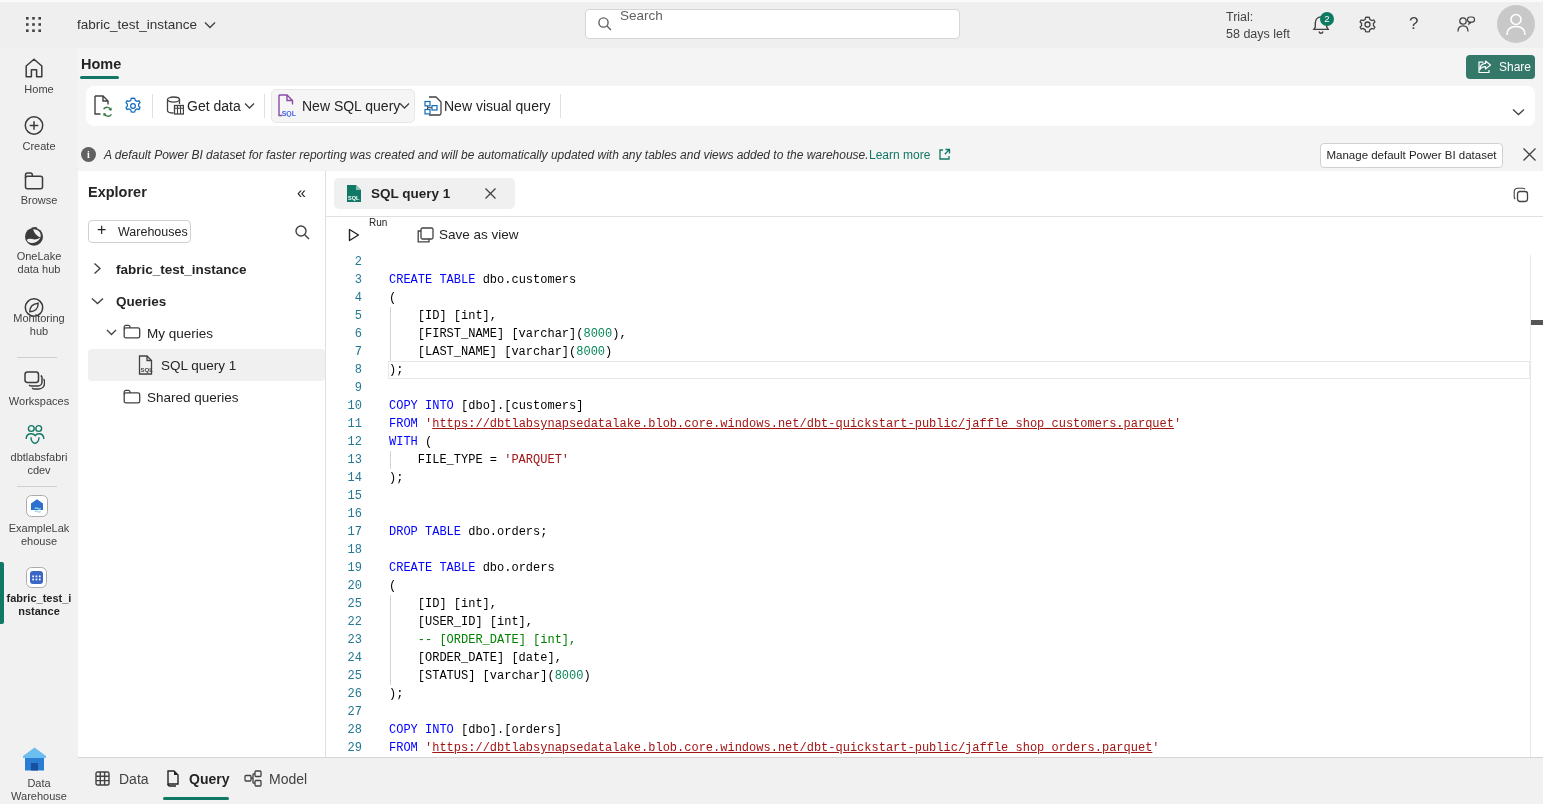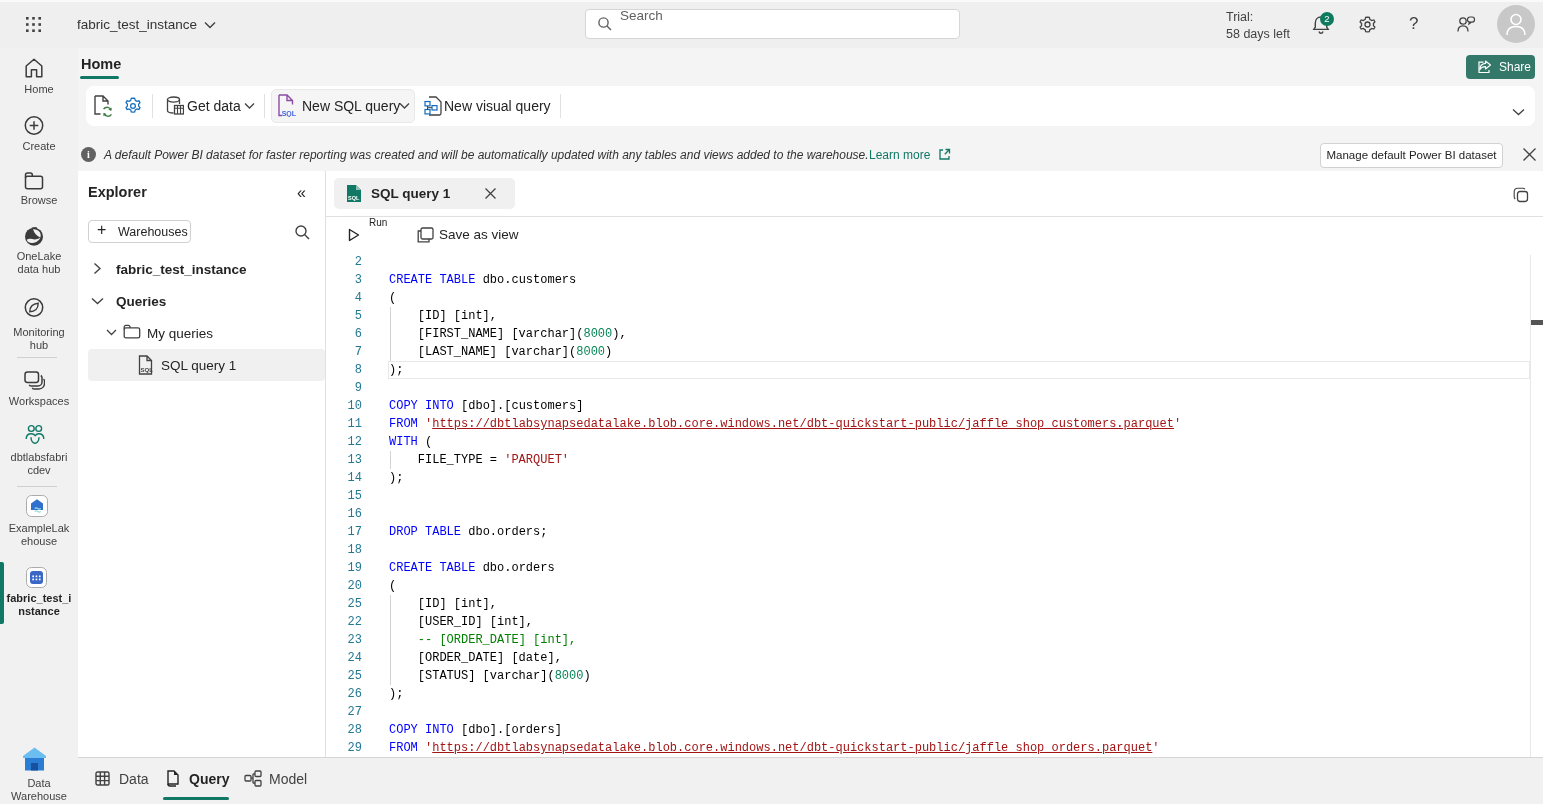--- a/index.html
+++ b/index.html
@@ -173,21 +173,21 @@
     </svg>
   <svg class="abs" style="left:23px;top:747px" width="23" height="24" viewBox="0 0 23 24">
       <path d="M11.5 0.5 L23 9 L23 11 L0 11 L0 9 Z" fill="#6cbdf0"></path>
       <path d="M2 11 L21 11 L21 23.5 L2 23.5 Z" fill="#2b7cd3"></path>
       <path d="M8 16 L15 16 L15 23.5 L8 23.5 Z" fill="#17509e"></path>
     </svg>
   <div class="raillbl" style="top:83px;">Home</div>
   <div class="raillbl" style="top:140px;">Create</div>
   <div class="raillbl" style="top:194px;">Browse</div>
   <div class="raillbl" style="top:250px;">OneLake<br>data hub</div>
-  <div class="raillbl" style="top:326px;">Monitoring<br>hub</div>
+  <div class="raillbl" style="top:312px;">Monitoring<br>hub</div>
   <div class="railsep" style="top:357px;"></div>
   <div class="raillbl" style="top:395px;">Workspaces</div>
   <div class="raillbl" style="top:451px;">dbtlabsfabri<br>cdev</div>
   <div class="railsep" style="top:486px;"></div>
   <div class="raillbl" style="top:522px;">ExampleLak<br>ehouse</div>
   <div id="greenbar" class="abs"></div>
   <div class="raillbl" style="top:592px;font-weight:bold;color:#242424;">fabric_test_i<br>nstance</div>
   <div class="raillbl" style="top:777px;">Data<br>Warehouse</div>
 
   <div id="ribbonrow" class="abs"></div>
@@ -291,20 +291,27 @@
           <rect x="1.2" y="3.9" width="15.5" height="10" rx="1.7" fill="none" stroke="#424242" stroke-width="1.3"></rect>
         </svg>
       <span class="txt" style="left:69px;">My queries</span>
     </div>
     <div class="trow" id="selrow" style="top:178px;">
       <svg style="position:absolute;left:50px;top:6px" width="15" height="20" viewBox="0 0 15 20">
           <path d="M1.5 1 L9 1 L13.5 5.5 L13.5 19 L1.5 19 Z M9 1 L9 5.5 L13.5 5.5" fill="none" stroke="#424242" stroke-width="1.3"></path>
           <text x="2.5" y="17" font-family="Liberation Sans" font-weight="bold" font-size="6" fill="#424242">SQL</text>
         </svg>
       <span class="txt" style="left:73px;">SQL query 1</span>
+    </div>
+    <div class="trow" style="top:210px;">
+      <svg style="position:absolute;left:45px;top:8px" width="18" height="15" viewBox="0 0 18 15">
+          <path d="M1.2 5.5 L1.2 3 C1.2 2.1 1.9 1.4 2.8 1.4 L5.4 1.4 C6.3 1.4 7 2.1 7 3 L7 3.9" fill="none" stroke="#424242" stroke-width="1.3"></path>
+          <rect x="1.2" y="3.9" width="15.5" height="10" rx="1.7" fill="none" stroke="#424242" stroke-width="1.3"></rect>
+        </svg>
+      <span class="txt" style="left:69px;">Shared queries</span>
     </div>
   </div>
 
   <div id="vdivider" class="abs"></div>
   <div id="editor" class="abs">
     <div id="tabstrip" class="abs">
       <div id="sqltab">
         <svg style="position:absolute;left:12px;top:6px" width="16" height="19" viewBox="0 0 16 19">
             <path d="M1 1 L10 1 L15 6 L15 18 L1 18 Z" fill="#117865"></path>
             <path d="M10 1 L10 6 L15 6 Z" fill="#8fc1b5"></path>

